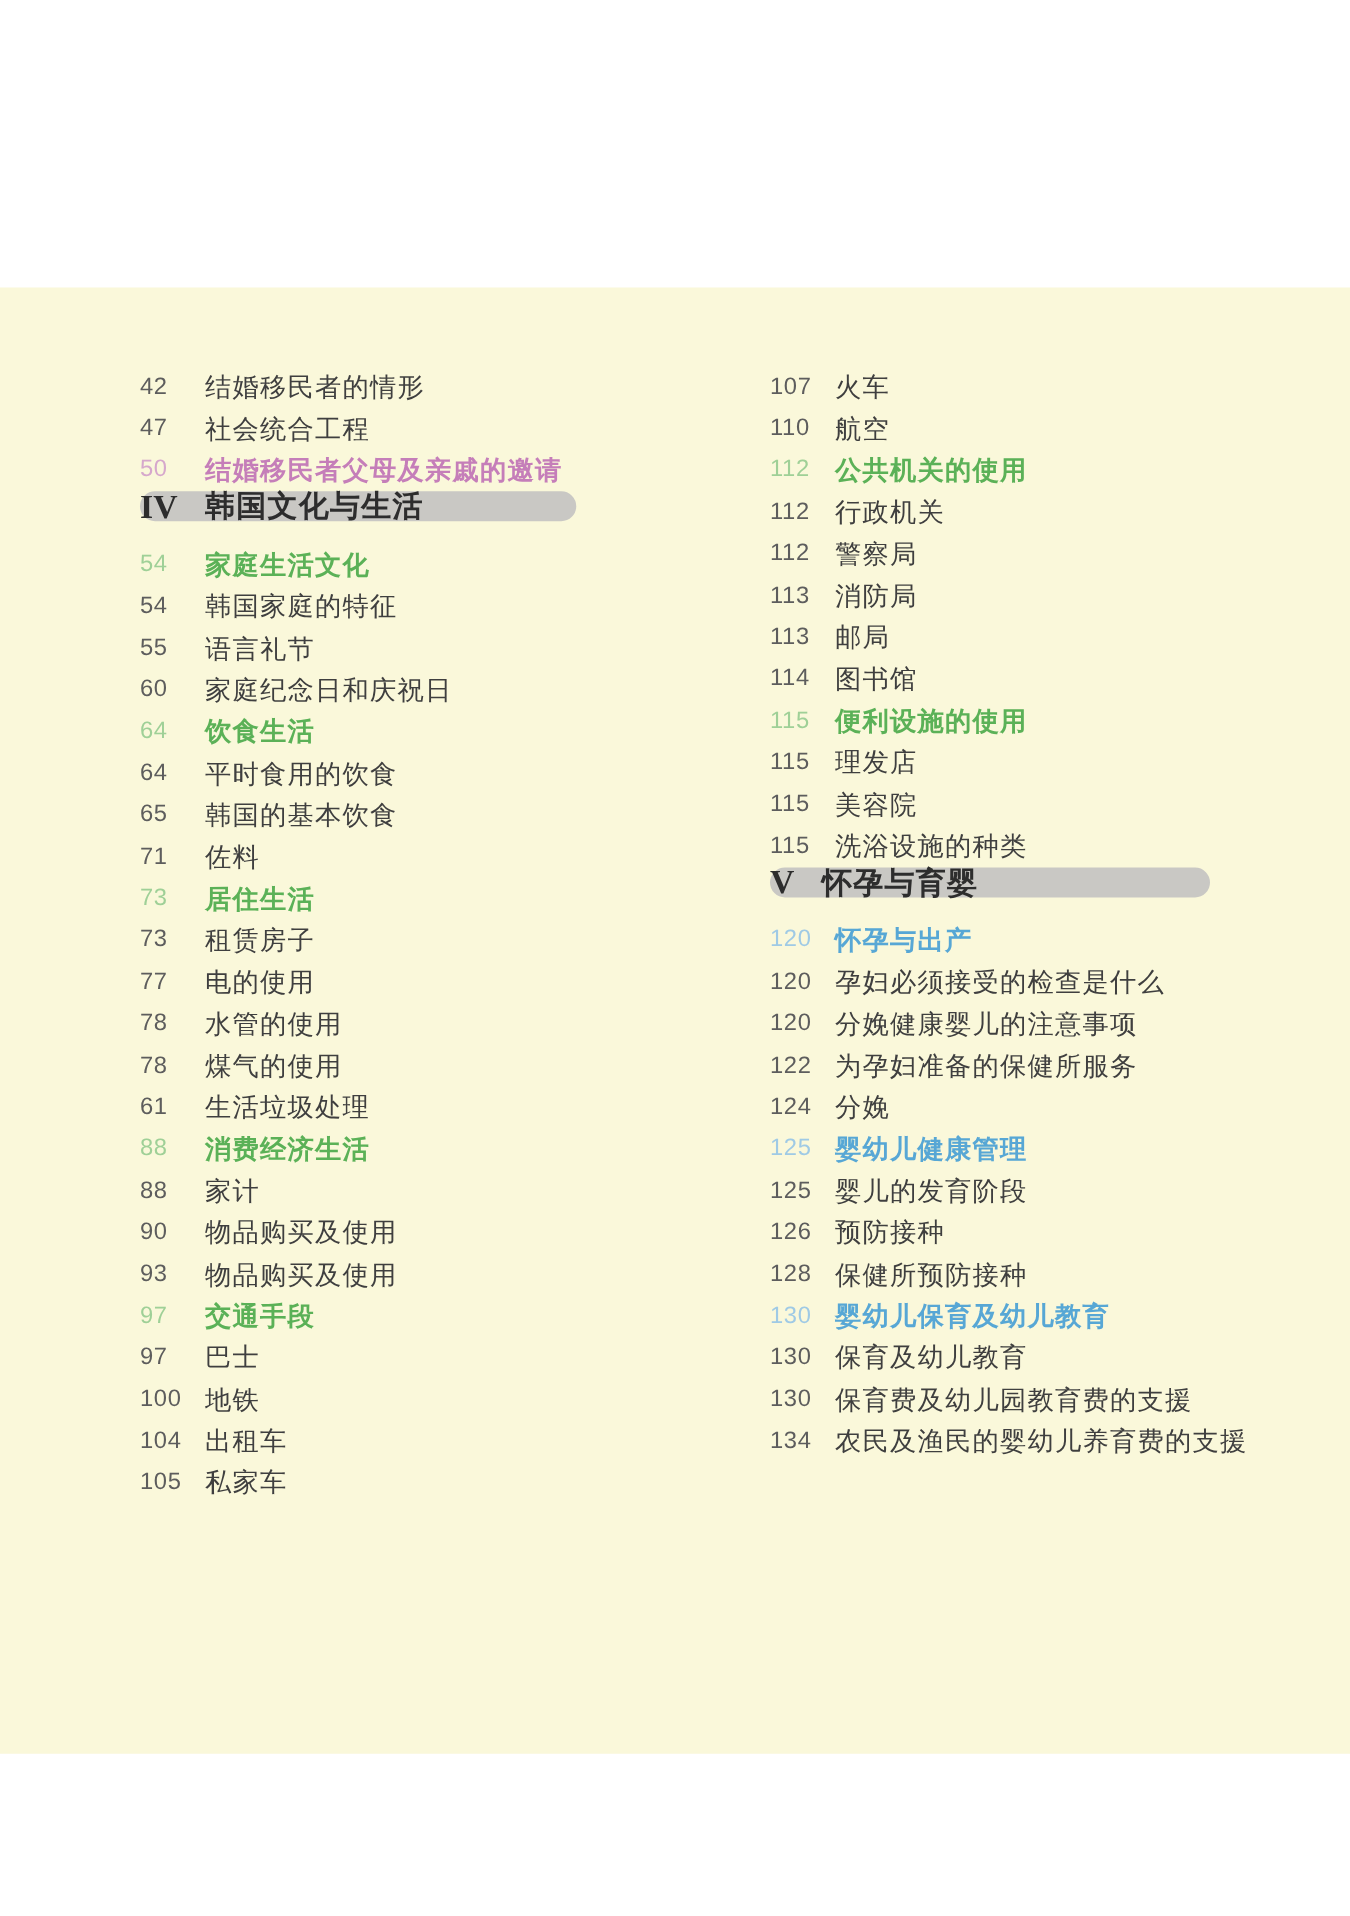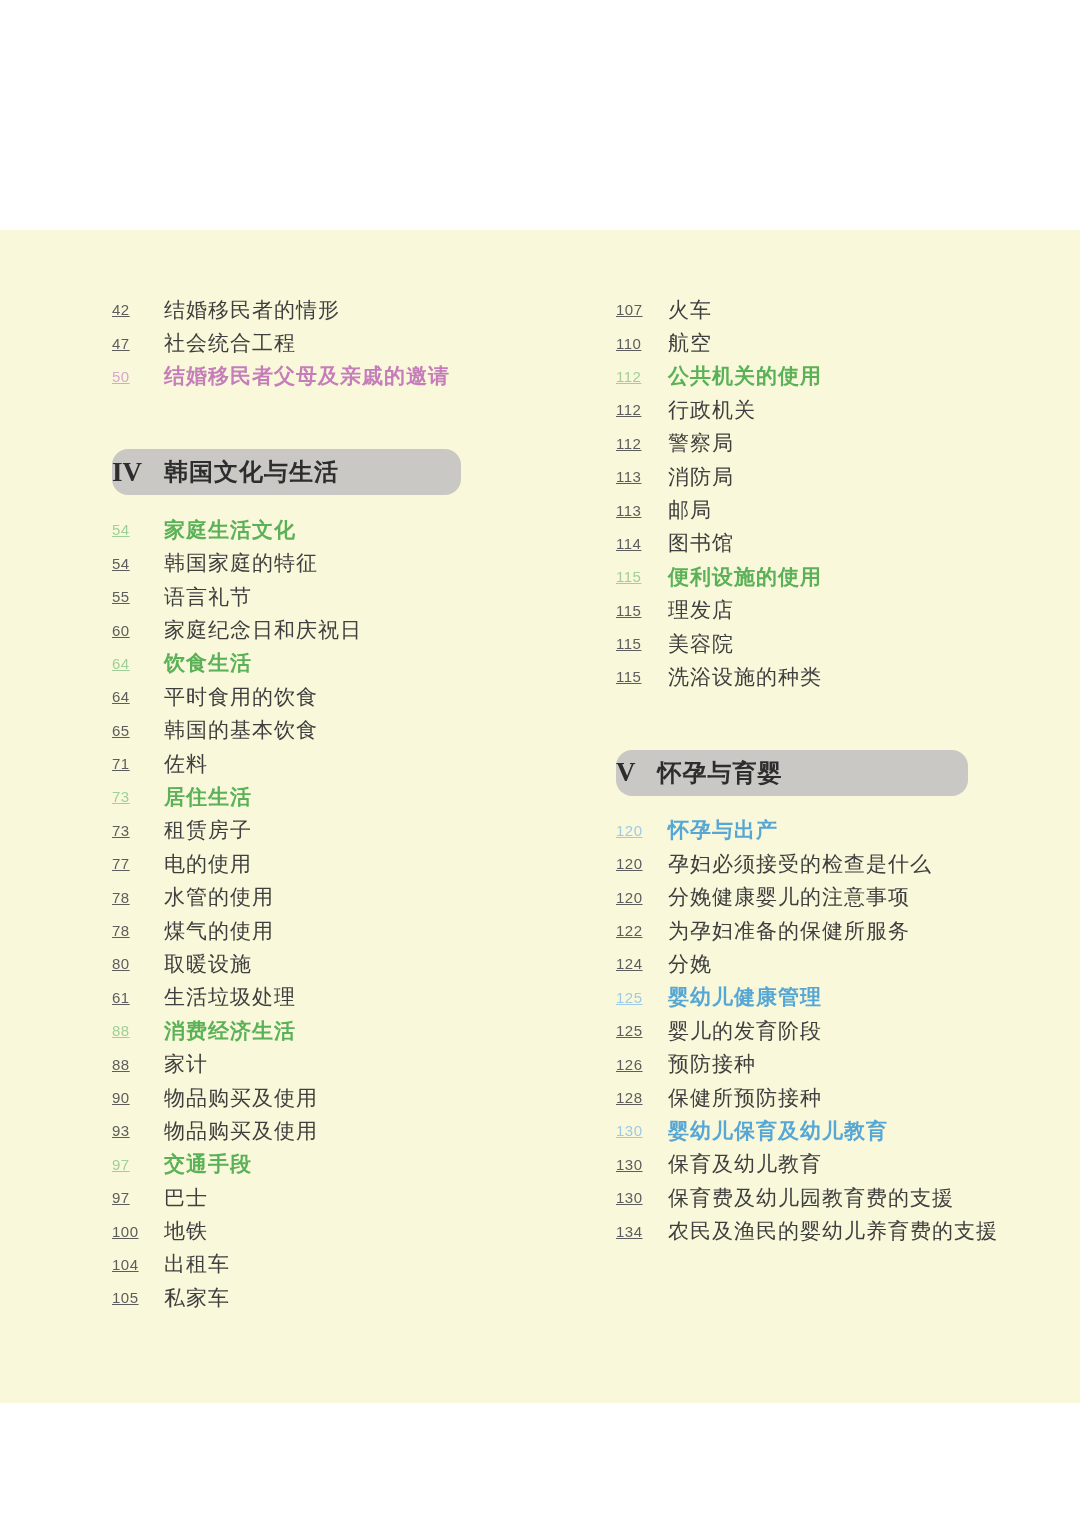--- a/index.html
+++ b/index.html
@@ -31,42 +31,40 @@
   .col-right { left: 616px; width: 352px; }
 
   .toc-row {
     display: flex;
     align-items: center;
     height: 33.4px;
     white-space: nowrap;
   }
   .toc-row .num {
     flex: 0 0 52px;
-    font-size: 15px;
+    font-size: 19px;
     color: var(--number, #5d5d5d);
     letter-spacing: 0.5px;
-    text-decoration: underline;
   }
   .toc-row .label {
     font-size: 21px;
     color: var(--text, #3f3f3f);
     letter-spacing: 1px;
   }
   .toc-row.style-green .label { color: var(--green, #5bb157); font-weight: bold; }
   .toc-row.style-green .num   { color: var(--green_light, #9fd097); }
   .toc-row.style-blue  .label { color: var(--blue, #57a7d5); font-weight: bold; }
   .toc-row.style-blue  .num   { color: var(--blue_light, #9fcae5); }
   .toc-row.style-pink  .label { color: var(--pink, #c57eb9); font-weight: bold; }
   .toc-row.style-pink  .num   { color: var(--pink_light, #d6a8cc); }
 
   .section-bar {
-    margin-top: 56px;
     margin-bottom: 18px;
     width: 100%;
-    height: 46px;
+    height: 24px;
     border-radius: 16px;
     background: var(--bar_bg, #c9c8c4);
     display: flex;
     align-items: center;
     box-sizing: border-box;
     white-space: nowrap;
   }
   .section-bar .numeral {
     font-family: "Liberation Serif", serif;
     font-weight: bold;
@@ -152,24 +150,20 @@
         </div>
         <div class="toc-row style-normal">
           <span class="num">78</span>
           <span class="label">水管的使用</span>
         </div>
         <div class="toc-row style-normal">
           <span class="num">78</span>
           <span class="label">煤气的使用</span>
         </div>
         <div class="toc-row style-normal">
-          <span class="num">80</span>
-          <span class="label">取暖设施</span>
-        </div>
-        <div class="toc-row style-normal">
           <span class="num">61</span>
           <span class="label">生活垃圾处理</span>
         </div>
         <div class="toc-row style-green">
           <span class="num">88</span>
           <span class="label">消费经济生活</span>
         </div>
         <div class="toc-row style-normal">
           <span class="num">88</span>
           <span class="label">家计</span>

